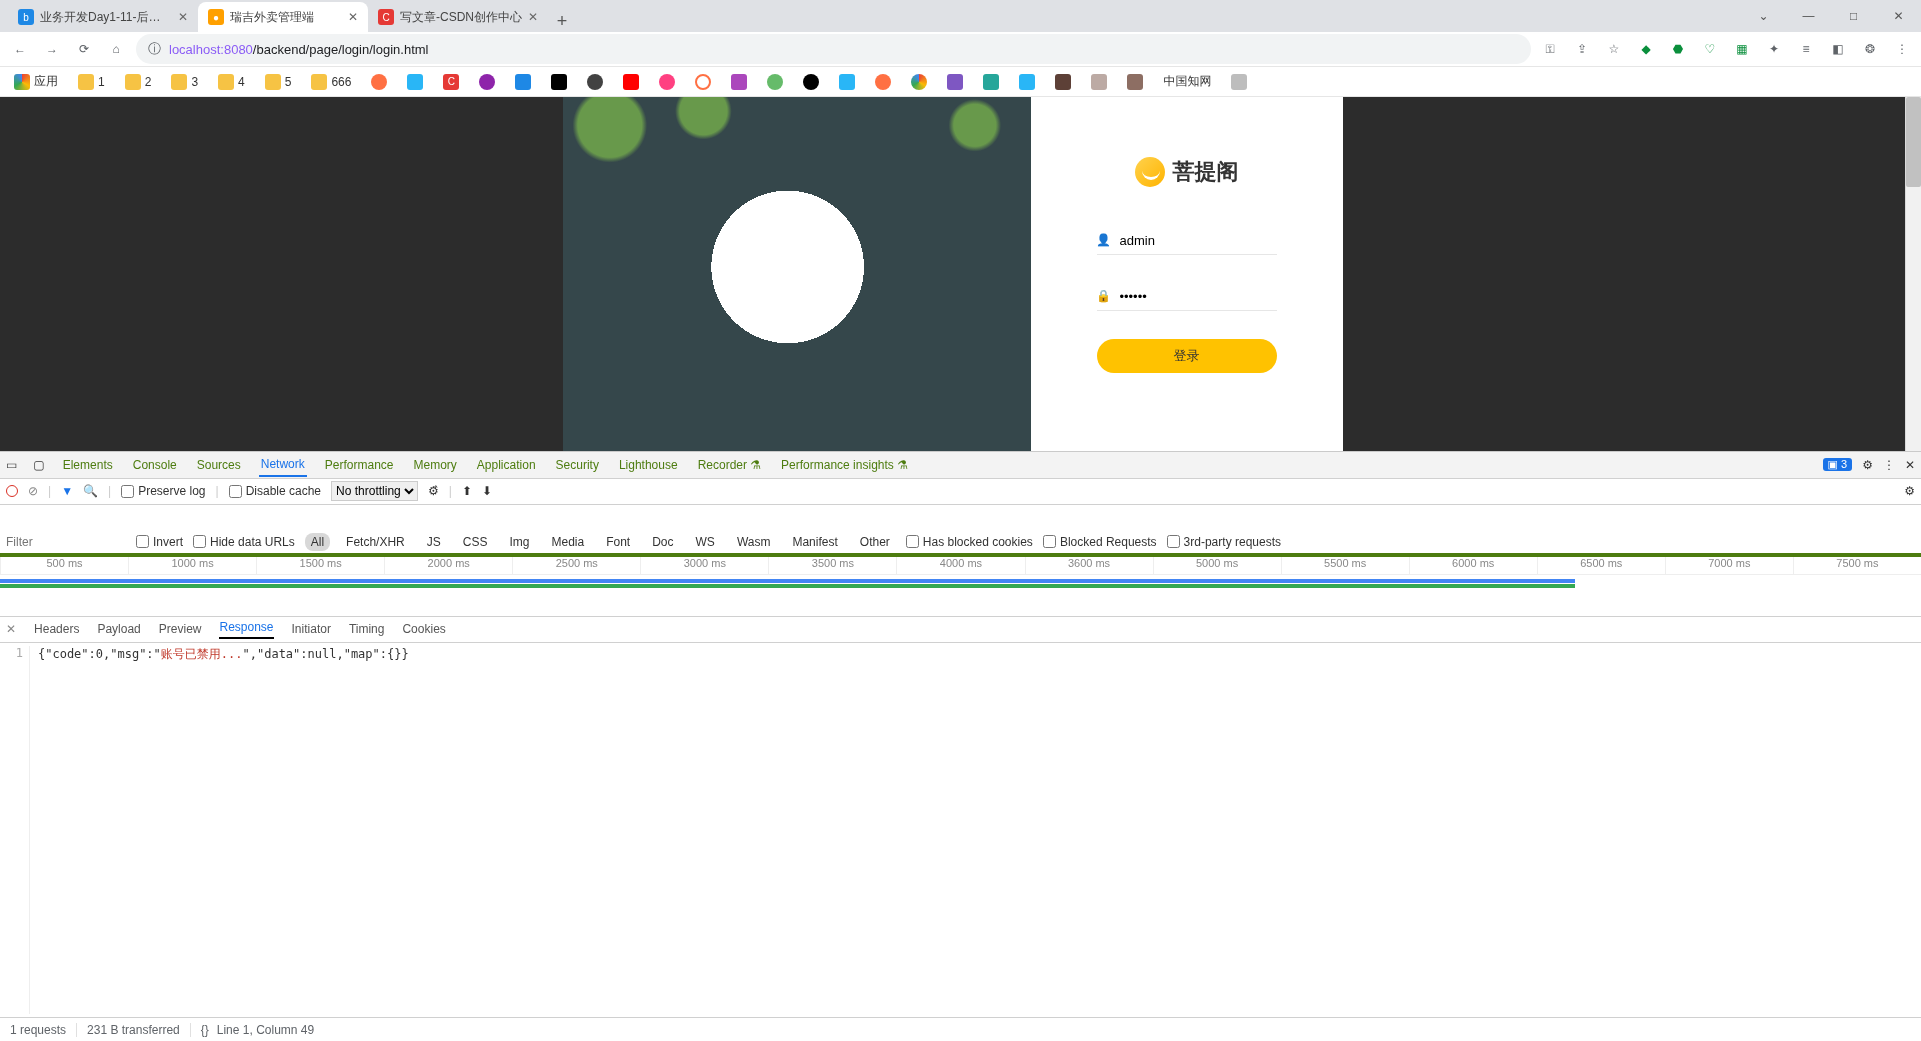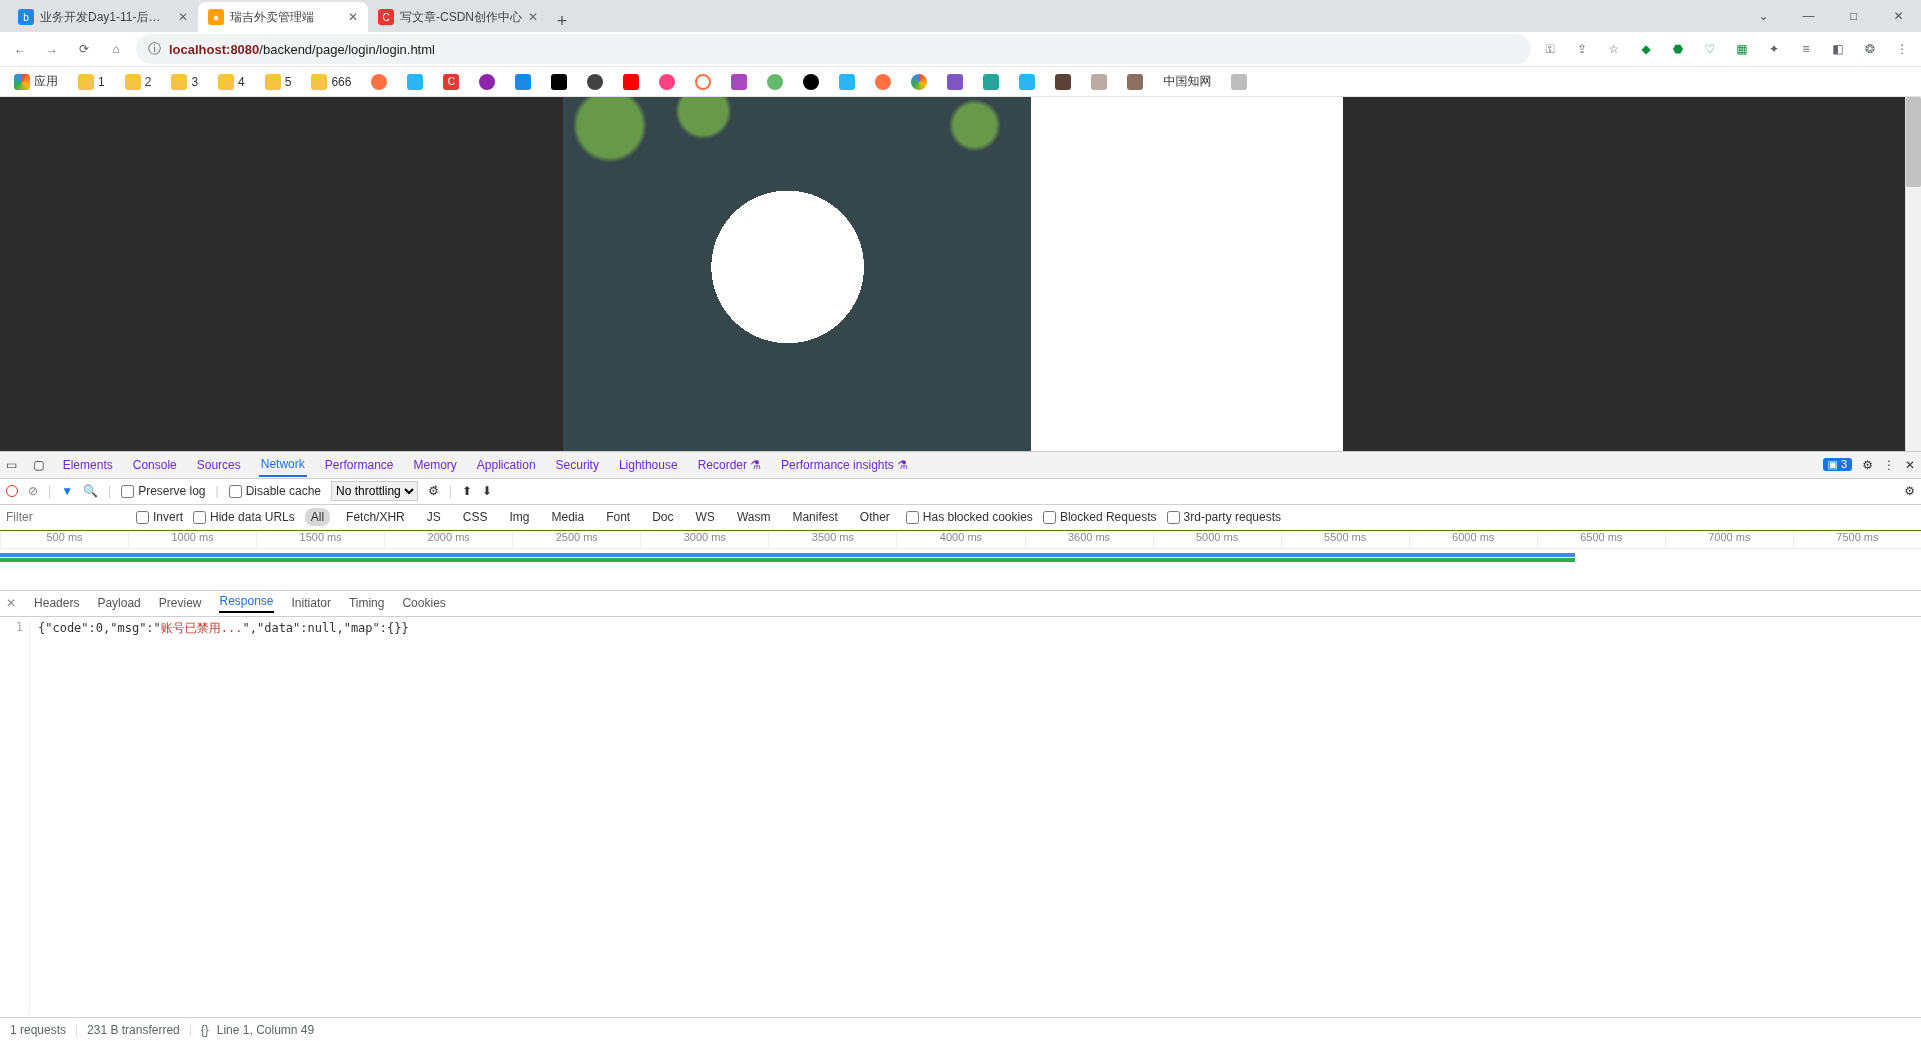--- a/index.html
+++ b/index.html
@@ -15,21 +15,21 @@
 .tab .lbl { white-space:nowrap; overflow:hidden; text-overflow:ellipsis; flex:1; }
 .tab .close { color:#666; }
 .newtab { width:28px; text-align:center; color:#555; font-size:18px; }
 .win-controls { margin-left:auto; display:flex; }
 .win-controls span { width:45px; height:32px; display:flex; align-items:center; justify-content:center; color:#555; }
 
 .toolbar { height:36px; background:#fff; display:flex; align-items:center; padding:0 8px; gap:8px; border-bottom:1px solid #e6e6e6; }
 .toolbar .iconbtn { width:24px; height:24px; display:flex; align-items:center; justify-content:center; color:#5f6368; border-radius:50%; }
 .omnibox { flex:1; display:flex; align-items:center; gap:8px; background:#f1f3f4; border-radius:16px; height:30px; padding:0 12px; color:#5f6368; font-size:13px; }
 .omnibox .url { color:#202124; }
-.omnibox .gray { color:#7f1d1d;font-weight:bold; }
+.omnibox .gray { color:#8b5cf6; }
 .toolright { display:flex; align-items:center; gap:10px; color:#5f6368; }
 .toolright span { width:22px; text-align:center; }
 
 .bookmarks { height:30px; background:#fff; display:flex; align-items:center; gap:8px; padding:0 8px; font-size:12px; border-bottom:1px solid #e6e6e6; }
 .bookmarks .bm { display:flex; align-items:center; gap:4px; padding:3px 6px; border-radius:4px; }
 .bookmarks .bm svg, .bookmarks .bm .bx { width:16px; height:16px; display:inline-block; }
 .bm .bx { border-radius:3px; }
 
 
 .viewport { flex:1; display:flex; background:#2c2c2c; position:relative; overflow:hidden; height:354px; }
@@ -53,33 +53,33 @@
 .field .ficon { color:#bbb; }
 .field input { border:none; outline:none; flex:1; font-size:13px; background:transparent; }
 .login-btn { width:180px; height:34px; background:#ffc200; color:#333; border:none; border-radius:18px; font-size:13px; cursor:pointer; }
 
 .vscroll { width:16px; background:#f1f1f1; border-left:1px solid #dadada; display:flex; align-items:flex-start; }
 .vscroll .thumb { width:100%; height:90px; background:#c1c1c1; border-radius:2px; }
 
 
 .devtools { height:601px; display:flex; flex-direction:column; border-top:1px solid #cacaca; font-size:12px; }
 .dt-tabs { height:27px; border-bottom:1px solid #d0d0d0; display:flex; align-items:center; padding:0 6px; gap:16px; background:#f3f3f3; }
-.dt-tabs .t { color:#6d28d9; padding:4px 2px; }
+.dt-tabs .t { color:#4d7c0f; padding:4px 2px; }
 .dt-tabs .t.active { color:#1a73e8; border-bottom:2px solid #1a73e8; }
 .dt-tabs .right { margin-left:auto; display:flex; gap:10px; align-items:center; }
 .badge-blue { background:#1a73e8; color:#fff; border-radius:3px; padding:0 5px; font-size:11px; display:inline-block; }
 .dt-sub { height:26px; border-bottom:1px solid #d0d0d0; display:flex; align-items:center; gap:10px; padding:0 6px; }
 .dt-sub .rec { width:12px; height:12px; border:1px solid #d93025; border-radius:50%; display:inline-block; }
 .dt-sub .clear { color:#888; }
 .dt-sub .funnel { color:#1a73e8; }
 .dt-sub .srch { color:#888; }
 .dt-sub label { display:flex; align-items:center; gap:4px; color:#333; }
 .dt-sub select { border:1px solid #ccc; height:20px; font-size:12px; }
 
-.filter-row { height:26px; border-bottom:1px solid #4d7c0f; display:flex; align-items:center; gap:10px; padding:0 6px; }
+.filter-row { height:26px; border-bottom:4px solid #4d7c0f; display:flex; align-items:center; gap:10px; padding:0 6px;margin-top:26px; }
 .filter-row input.filter { border:none; outline:none; width:120px; font-size:12px; color:#888; }
 .pill { padding:2px 6px; border-radius:8px; color:#333; }
 .pill.active { background:#d8d8d8; }
 .filter-row label { display:flex; align-items:center; gap:4px; }
 
 .timeline { height:60px; border-bottom:1px solid #d0d0d0; position:relative; background:#fff; }
 .timeline .ruler { height:18px; display:flex; color:#888; font-size:11px; border-bottom:1px solid #eee; }
 .timeline .ruler div { flex:1; text-align:center; border-left:1px solid #eee; }
 .timeline .bands { position:absolute; left:0; right:18%; top:22px; height:8px; }
 .band-blue { height:4px; background:#4285f4; }
@@ -261,20 +261,35 @@
       </div>
     <div class="bm">
         <span class="bx" style="background:#bdbdbd"></span>
       </div>
   </div>
 
   <div style="display:flex;height:354px">
     <div class="viewport" style="flex:1">
       <div class="page-centre">
         <div class="hero"></div>
+        <div class="login-panel">
+          <div class="brand">
+            <span class="brand-logo"></span>
+            <span class="brand-text">菩提阁</span>
+          </div>
+          <div class="field">
+            <span class="ficon">👤</span>
+            <input type="text" value="admin" style="">
+          </div>
+          <div class="field">
+            <span class="ficon">🔒</span>
+            <input type="password" value="••••••" style="">
+          </div>
+          <button class="login-btn">登录</button>
+        </div>
       </div>
     </div>
     <div class="vscroll">
         <div class="thumb"></div>
       </div>
   </div>
 
   <div class="devtools">
     <div class="dt-tabs">
       <span>▭</span>

